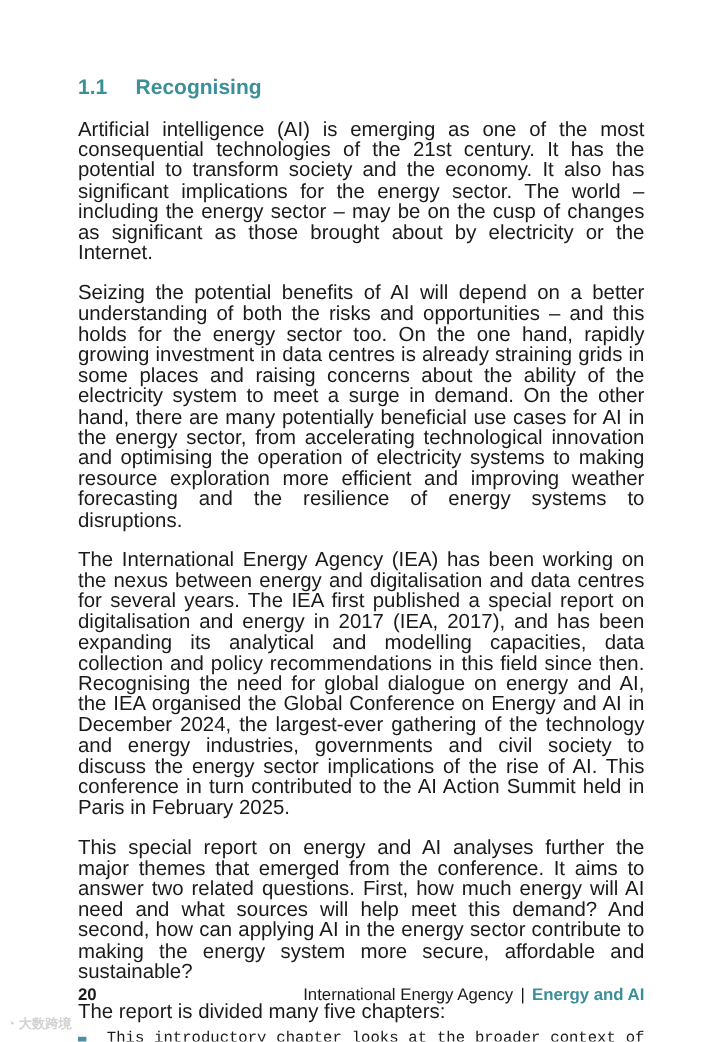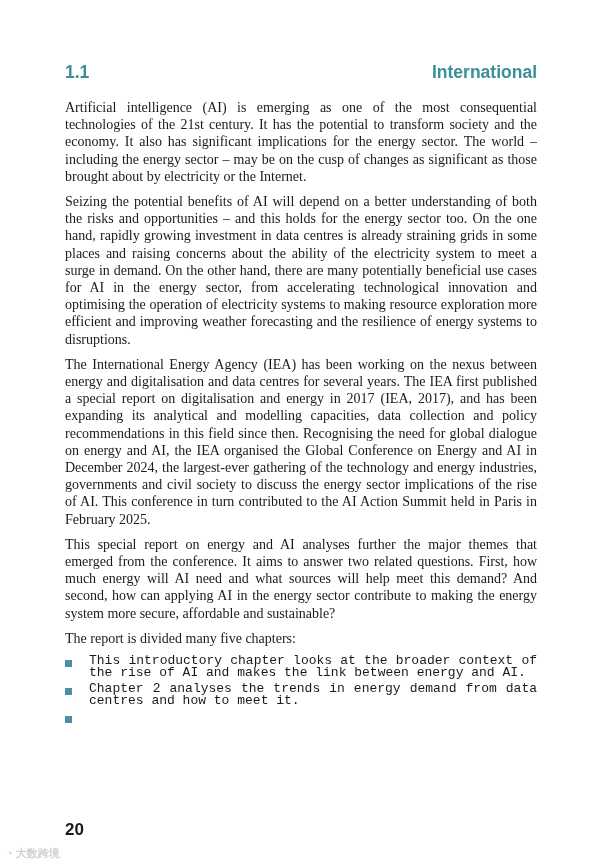--- a/index.html
+++ b/index.html
@@ -1,41 +1,41 @@
 <!DOCTYPE html>
 <html><head>
   <meta charset="utf-8">
   <style>
     html, body { margin: 0; padding: 0; background: #ffffff; }
     body { width: 604px; height: 868px; position: relative; overflow: hidden;
            font-family: "Liberation Sans", sans-serif; color: #1a1a1a; }
     .page { position: absolute; left: 65px; top: 62px; width: 472px; }
     .heading { display: flex; align-items: baseline; color: #3a8f98; font-weight: bold;
-               font-size: 17.5px; margin: 0 0 16px 0; justify-content: space-between; }
+               font-size: 17.5px; margin: 0 0 16px 0; }
     .heading .num { width: 48px; }
-    p { margin: 0 0 8px 0; font-size: 14px; line-height: 17.2px; text-align: justify; font-family: Liberation Serif, serif; }
+    p { margin: 16px 0 8px 0; font-size: 17px; line-height: 17.2px; text-align: justify; }
     ul { list-style: none; margin: 0; padding: 0; }
     li { position: relative; padding-left: 24px; font-size: 13px; line-height: 12px;
          text-align: justify; margin-bottom: 4px; font-family: Liberation Mono, monospace; }
     li .bullet { position: absolute; left: 0; top: 5px; width: 7px; height: 7px; background: #4a8fa6; }
     .footer { position: absolute; top: 820px; left: 65px; width: 472px; height: 16px;
-              font-size: 17px; }
+              font-size: 14px; }
     .footer .pagenum { position: absolute; left: 0; font-weight: bold; }
     .footer .right { position: absolute; right: 0; }
     .footer .sep { margin: 0 6px; }
     .footer .report { color: #3a8f98; font-weight: bold; }
     .watermark { position: absolute; left: 6px; top: 846px; font-size: 11px; color: #d2d2d2; font-weight: bold; }
   </style>
 </head>
 <body>
 
 <div class="page">
   <div class="heading">
     <span class="num">1.1</span>
-    <span>International</span>
+    <span>Recognising</span>
   </div>
 
   <p>Artificial intelligence (AI) is emerging as one of the most consequential technologies of the 21st century. It has the potential to transform society and the economy. It also has significant implications for the energy sector. The world – including the energy sector – may be on the cusp of changes as significant as those brought about by electricity or the Internet.</p>
   <p>Seizing the potential benefits of AI will depend on a better understanding of both the risks and opportunities – and this holds for the energy sector too. On the one hand, rapidly growing investment in data centres is already straining grids in some places and raising concerns about the ability of the electricity system to meet a surge in demand. On the other hand, there are many potentially beneficial use cases for AI in the energy sector, from accelerating technological innovation and optimising the operation of electricity systems to making resource exploration more efficient and improving weather forecasting and the resilience of energy systems to disruptions.</p>
   <p>The International Energy Agency (IEA) has been working on the nexus between energy and digitalisation and data centres for several years. The IEA first published a special report on digitalisation and energy in 2017 (IEA, 2017), and has been expanding its analytical and modelling capacities, data collection and policy recommendations in this field since then. Recognising the need for global dialogue on energy and AI, the IEA organised the Global Conference on Energy and AI in December 2024, the largest-ever gathering of the technology and energy industries, governments and civil society to discuss the energy sector implications of the rise of AI. This conference in turn contributed to the AI Action Summit held in Paris in February 2025.</p>
   <p>This special report on energy and AI analyses further the major themes that emerged from the conference. It aims to answer two related questions. First, how much energy will AI need and what sources will help meet this demand? And second, how can applying AI in the energy sector contribute to making the energy system more secure, affordable and sustainable?</p>
   <p>The report is divided many five chapters:</p>
 
   <ul>
     <li>
@@ -47,18 +47,21 @@
       <span>Chapter 2 analyses the trends in energy demand from data centres and how to meet it.</span>
     </li>
     <li>
       <span class="bullet"></span>
     </li>
   </ul>
 </div>
 
 <div class="footer">
   <span class="pagenum">20</span>
+  <span class="right">
+    <span>International Energy Agency</span><span class="sep">|</span><span class="report">Energy and AI</span>
+  </span>
 </div>
 
 <div class="watermark">
   <span>◔</span>
   <span>大数跨境</span>
 </div>
 
 </body></html>

